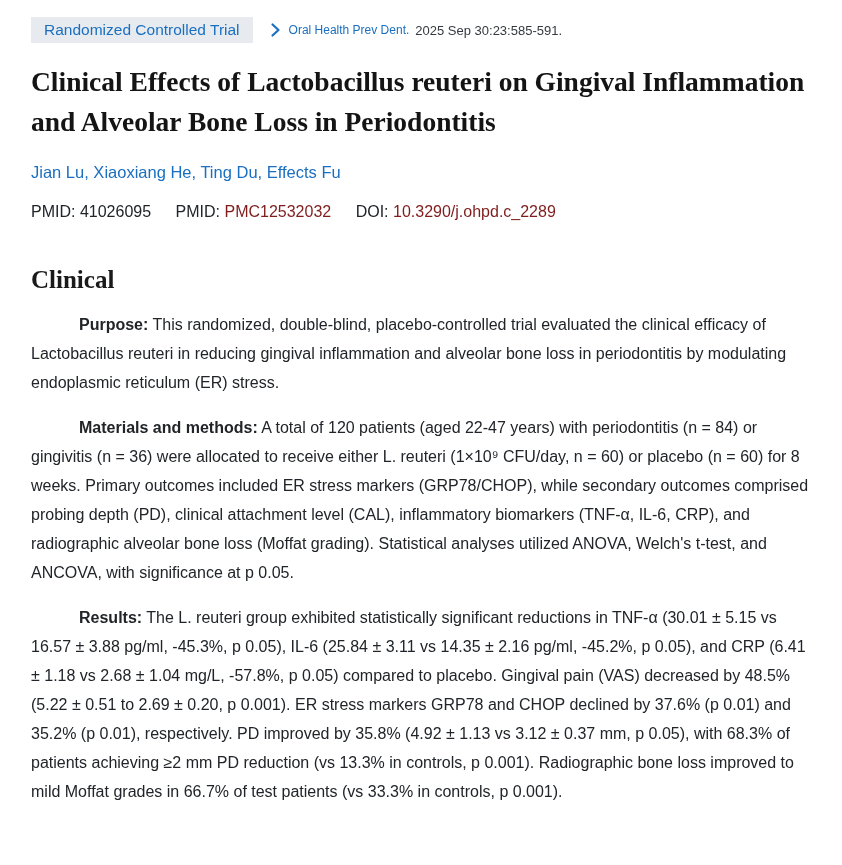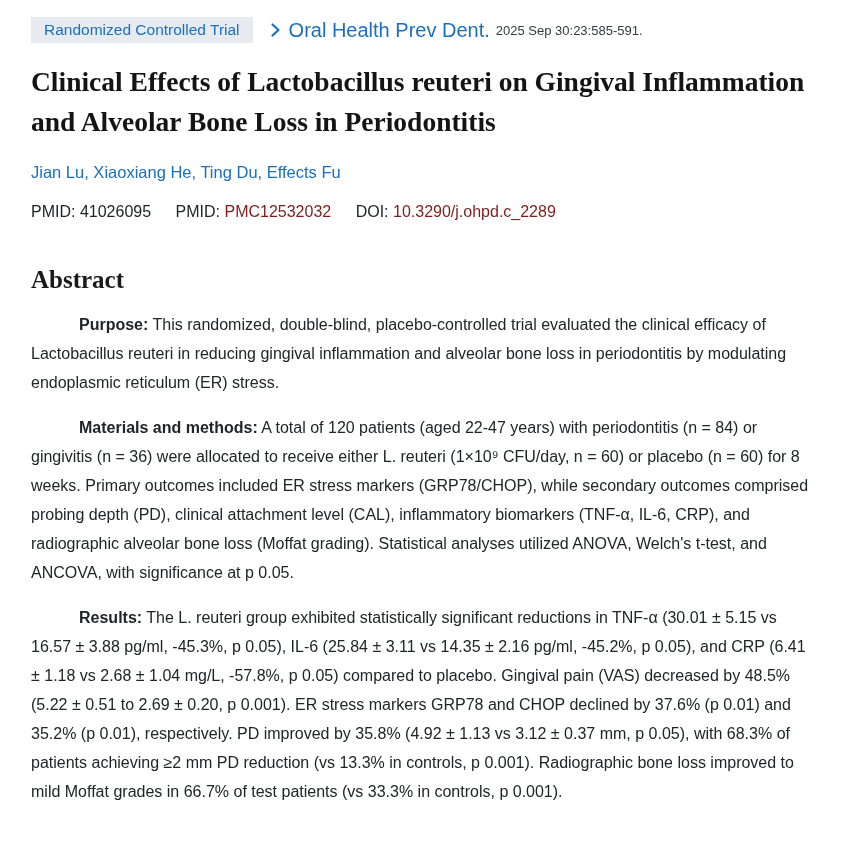--- a/index.html
+++ b/index.html
@@ -20,21 +20,21 @@
     color: #1a6fc0;
     font-size: 15.5px;
     line-height: 26px;
     padding: 0 13px;
     white-space: nowrap;
     cursor: pointer;
   }
   .chevron-wrap { display: inline-flex; align-items: center; margin-left: 17px; cursor: pointer; }
   .chevron-wrap svg { display: block; }
   .journal-link {
-    color: #1a6fc0; font-size: 20px; margin-left: 8px; cursor: pointer; white-space: nowrap;
+    color: #1a6fc0; font-size: 12px; margin-left: 8px; cursor: pointer; white-space: nowrap;
   }
   .cite-text { color: #343a40; font-size: 13px; margin-left: 6px; white-space: nowrap; }
   .doi-line { margin-top: 16px; font-size: 15px; color: #4c5258; }
 
   
   .article-title {
     margin: 19px 0 16px 0;
     font-family: "Liberation Serif", serif;
     font-weight: 700;
     font-size: 27.5px;
@@ -94,21 +94,21 @@
   <h1 class="article-title">Clinical Effects of Lactobacillus reuteri on Gingival Inflammation and Alveolar Bone Loss in Periodontitis</h1>
 
   <div class="authors">Jian Lu, Xiaoxiang He, Ting Du, Effects Fu</div>
 
   <div class="ids-row">
     <span class="id-group"><span class="id-label">PMID:</span> <span class="id-value-plain">41026095</span></span>
     <span class="id-group"><span class="id-label">PMID:</span> <span class="id-link">PMC12532032</span></span>
     <span class="id-group"><span class="id-label">DOI:</span> <span class="id-link">10.3290/j.ohpd.c_2289</span></span>
   </div>
 
-  <h2 class="abstract-heading">Abstract</h2>
+  <h2 class="abstract-heading">Clinical</h2>
 
   <p class="abstract-section"><span class="section-label">Purpose:</span> <span>This randomized, double-blind, placebo-controlled trial evaluated the clinical efficacy of Lactobacillus reuteri in reducing gingival inflammation and alveolar bone loss in periodontitis by modulating endoplasmic reticulum (ER) stress.</span></p>
 
   <p class="abstract-section"><span class="section-label">Materials and methods:</span> <span>A total of 120 patients (aged 22-47 years) with periodontitis (n = 84) or gingivitis (n = 36) were allocated to receive either L. reuteri (1×10⁹ CFU/day, n = 60) or placebo (n = 60) for 8 weeks. Primary outcomes included ER stress markers (GRP78/CHOP), while secondary outcomes comprised probing depth (PD), clinical attachment level (CAL), inflammatory biomarkers (TNF-α, IL-6, CRP), and radiographic alveolar bone loss (Moffat grading). Statistical analyses utilized ANOVA, Welch's t-test, and ANCOVA, with significance at p 0.05.</span></p>
 
   <p class="abstract-section"><span class="section-label">Results:</span> <span>The L. reuteri group exhibited statistically significant reductions in TNF-α (30.01 ± 5.15 vs 16.57 ± 3.88 pg/ml, -45.3%, p 0.05), IL-6 (25.84 ± 3.11 vs 14.35 ± 2.16 pg/ml, -45.2%, p 0.05), and CRP (6.41 ± 1.18 vs 2.68 ± 1.04 mg/L, -57.8%, p 0.05) compared to placebo. Gingival pain (VAS) decreased by 48.5% (5.22 ± 0.51 to 2.69 ± 0.20, p 0.001). ER stress markers GRP78 and CHOP declined by 37.6% (p 0.01) and 35.2% (p 0.01), respectively. PD improved by 35.8% (4.92 ± 1.13 vs 3.12 ± 0.37 mm, p 0.05), with 68.3% of patients achieving ≥2 mm PD reduction (vs 13.3% in controls, p 0.001). Radiographic bone loss improved to mild Moffat grades in 66.7% of test patients (vs 33.3% in controls, p 0.001).</span></p>
 
 </div>
 
 </body></html>

